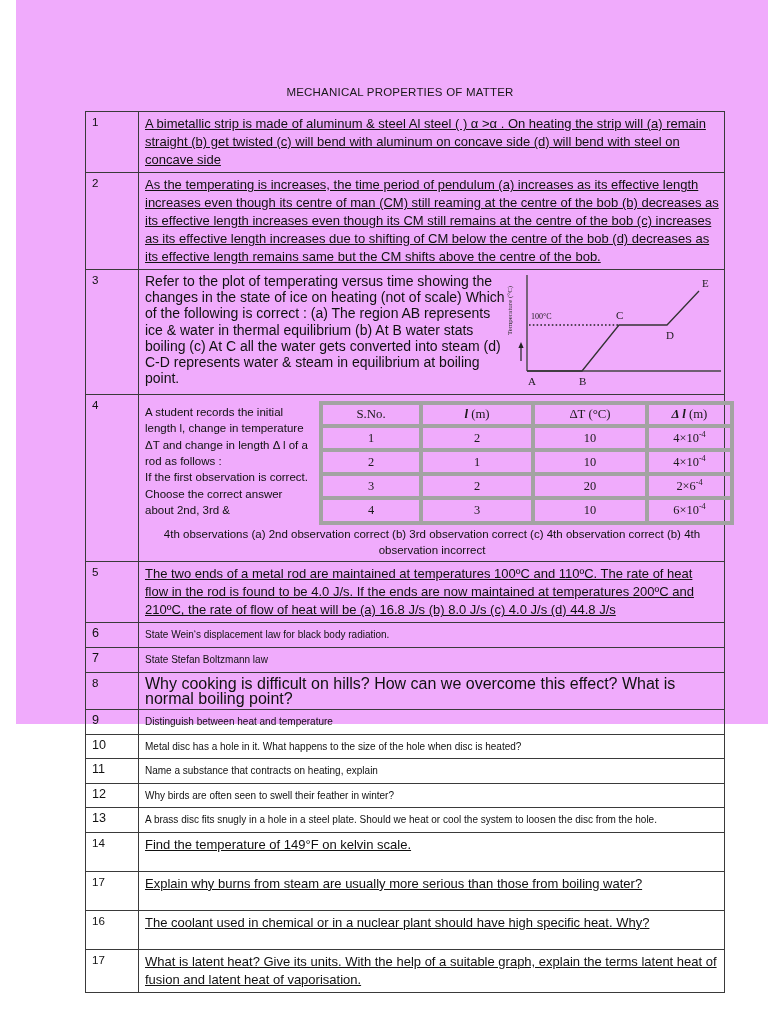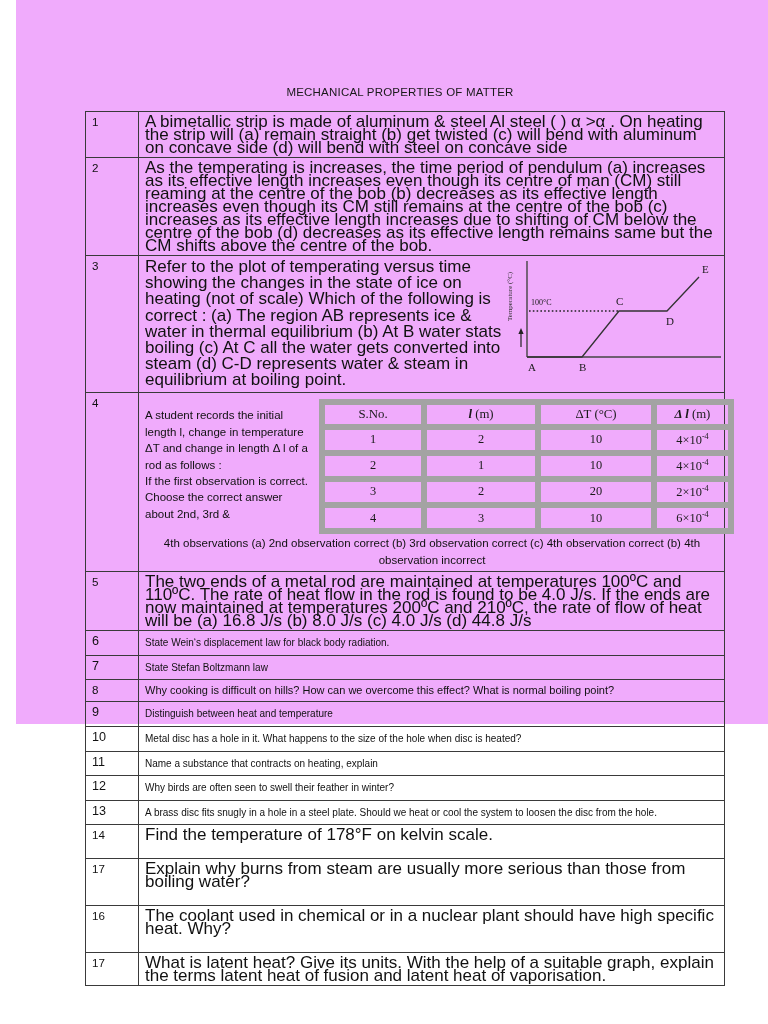--- a/index.html
+++ b/index.html
@@ -45,31 +45,31 @@
     padding: 3px 5px 3px 6px;
     color: #111;
   }
   td.numcell {
     width: 41px;
     text-align: left;
     padding-left: 7px;
     vertical-align: top;
   }
   
-  .fs-sm  { font-size: 11px; line-height: 15.2px; }
-  .fs-md  { font-size: 17px; line-height: 13px; }
+  .fs-sm  { font-size: 16px; line-height: 15.2px; }
+  .fs-md  { font-size: 13px; line-height: 18px; text-decoration: underline; }
   .fs-lg  { font-size: 10px; line-height: 17.6px; }
   .num-md { font-size: 11.6px; }
   .num-lg { font-size: 12.6px; }
 
   .pad-b { padding-bottom: 17px !important; }
 
   
   .q3wrap { position: relative; min-height: 118px; }
-  .q3text { width: 360px; font-size: 17px; line-height: 16.2px; }
+  .q3text { width: 360px; font-size: 14px; line-height: 16.2px; }
   .q3graph {
     position: absolute;
     right: -6px;
     top: -4px;
     width: 226px;
     height: 122px;
   }
   .q3graph svg { display: block; }
 
   
@@ -84,21 +84,21 @@
   .q4tablebox { flex: 1 1 auto; padding-left: 6px; padding-top: 3px; }
   .q4tail { font-size: 11.5px; line-height: 16.4px; padding-top: 1px; text-align: center; }
 
   table.datatable {
     border-collapse: collapse;
     width: 415px;
     table-layout: fixed;
     font-family: "Liberation Serif", serif;
   }
   table.datatable td, table.datatable th {
-    border: 6px solid #a3a3a3;
+    border: 4px solid #a3a3a3;
     text-align: center;
     font-size: 12.4px;
     padding: 2px 2px;
     font-weight: normal;
     color: #1a1a1a;
   }
   table.datatable th { font-size: 12.8px; }
   table.datatable .colA { width: 92px; }
   table.datatable .colB { width: 104px; }
   table.datatable .colC { width: 106px; }
@@ -203,21 +203,21 @@
                     <tr>
                       <td>2</td>
                       <td>1</td>
                       <td>10</td>
                       <td><span>4×10</span><sup>-4</sup></td>
                     </tr>
                     <tr>
                       <td>3</td>
                       <td>2</td>
                       <td>20</td>
-                      <td><span>2×10</span><sup>-4</sup></td>
+                      <td><span>2×6</span><sup>-4</sup></td>
                     </tr>
                     <tr>
                       <td>4</td>
                       <td>3</td>
                       <td>10</td>
                       <td><span>6×10</span><sup>-4</sup></td>
                     </tr>
                   </tbody>
                 </table>
               </div>
@@ -267,21 +267,21 @@
         <td class="fs-lg">Why birds are often seen to swell their feather in winter?</td>
       </tr>
 
       <tr>
         <td class="numcell num-lg">13</td>
         <td class="fs-lg">A brass disc fits snugly in a hole in a steel plate. Should we heat or cool the system to loosen the disc from the hole.</td>
       </tr>
 
       <tr>
         <td class="numcell num-md">14</td>
-        <td class="fs-md pad-b">Find the temperature of 178°F on kelvin scale.</td>
+        <td class="fs-md pad-b">Find the temperature of 149°F on kelvin scale.</td>
       </tr>
 
       <tr>
         <td class="numcell num-md">17</td>
         <td class="fs-md pad-b">Explain why burns from steam are usually more serious than those from boiling water?</td>
       </tr>
 
       <tr>
         <td class="numcell num-md">16</td>
         <td class="fs-md pad-b">The coolant used in chemical or in a nuclear plant should have high specific heat. Why?</td>

